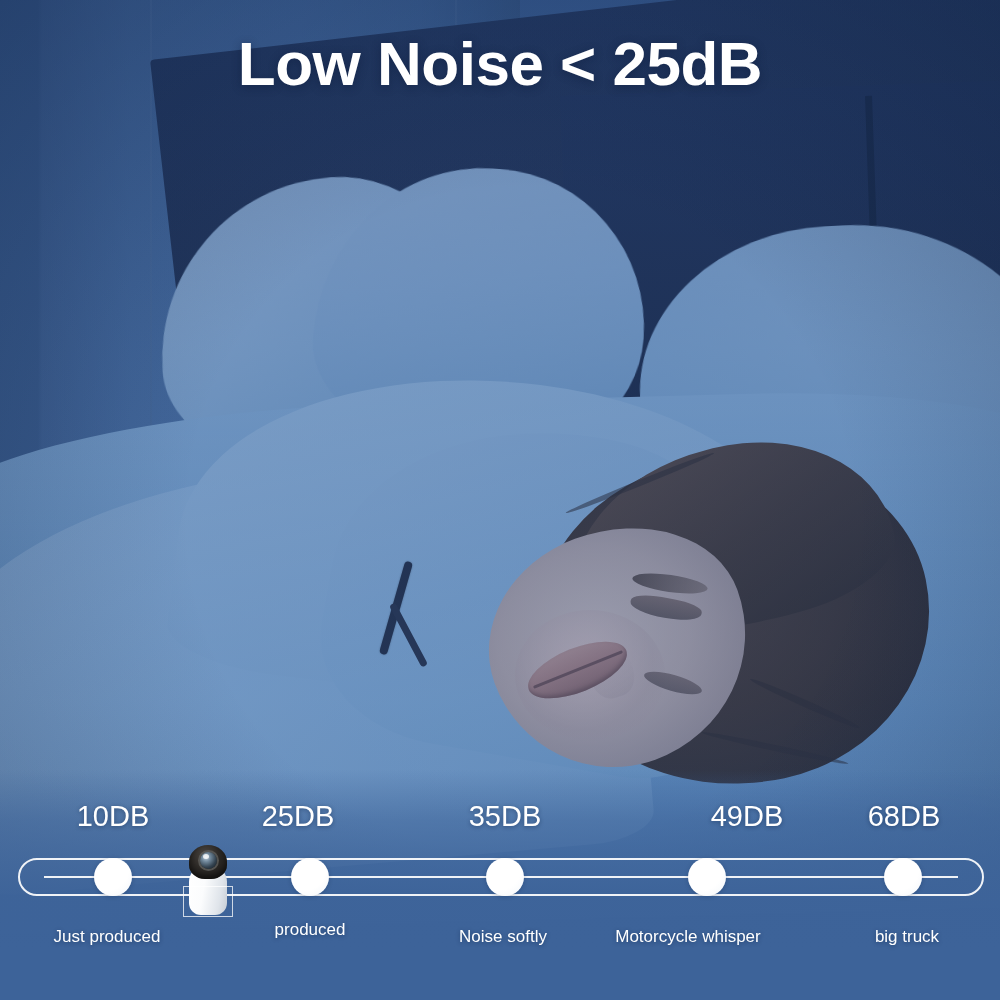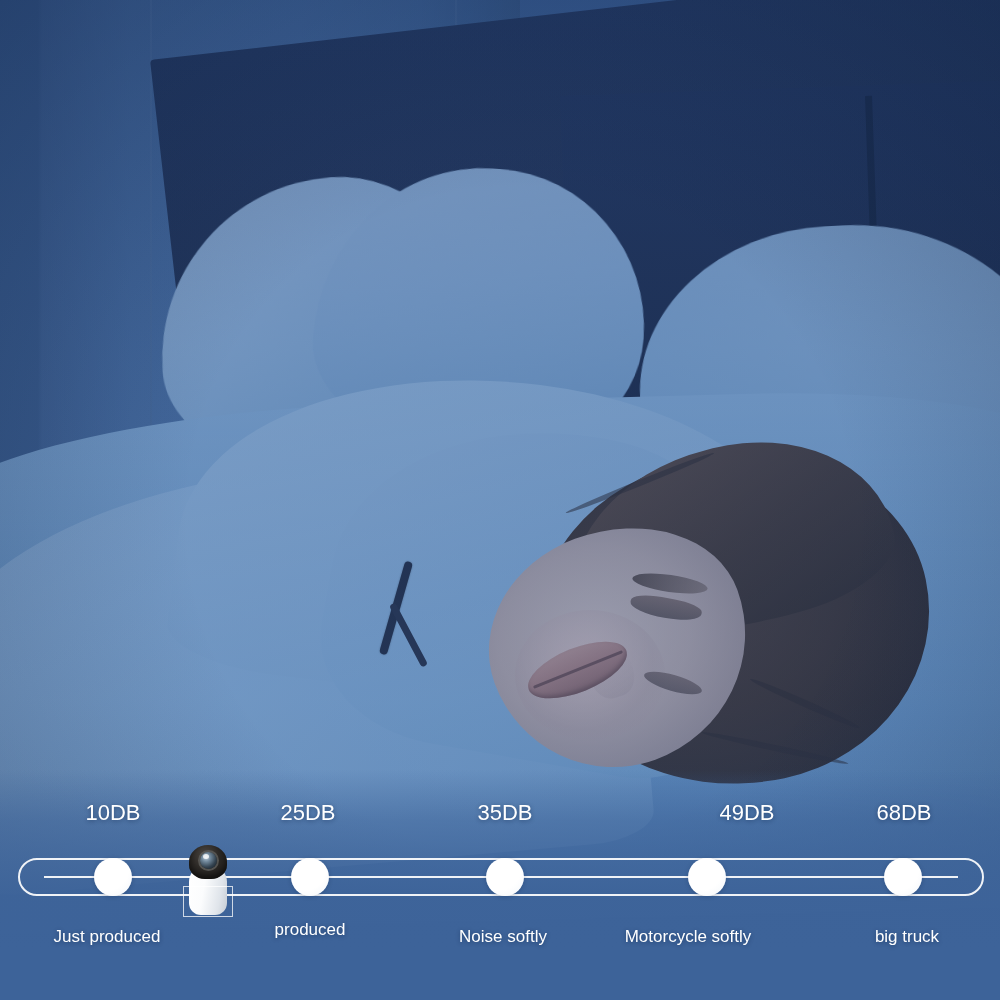--- a/index.html
+++ b/index.html
@@ -192,21 +192,21 @@
     font-size:62px; font-weight:bold; letter-spacing:-0.5px;
     text-shadow:0 2px 10px rgba(10,25,55,.45);
     white-space:nowrap;
   }
 
   
   #scale { position:absolute; left:0; bottom:0; width:1000px; height:200px; }
 
   .db-label {
     position:absolute; top:0; color:#ffffff;
-    font-size:22px; font-weight:normal; white-space:nowrap;
+    font-size:29px; font-weight:normal; white-space:nowrap;
     transform:translateX(-50%);
     text-shadow:0 1px 4px rgba(12,32,66,.45);
   }
 
   #track {
     position:absolute; left:18px; top:58px; width:966px; height:38px;
     border:2px solid rgba(255,255,255,.92); border-radius:19px;
     box-sizing:border-box;
   }
   #track-line {
@@ -294,42 +294,43 @@
 
     <div class="hair-strand" style="left:745px; top:700px; width:120px; height:7px; transform:rotate(24deg);"></div>
     <div class="hair-strand" style="left:700px; top:745px; width:150px; height:6px; transform:rotate(12deg);"></div>
     <div class="hair-strand" style="left:560px; top:480px; width:160px; height:6px; transform:rotate(-22deg);"></div>
 
     <div id="grade"></div>
     <div id="vignette"></div>
     <div id="band"></div>
   </div>
 
+  <div id="title">Low Noise &lt; 25dB</div>
 
   <div id="scale">
 
     <div id="track"></div>
     <div id="track-line"></div>
 
     <div class="db-label" style="left:113px">10DB</div>
-    <div class="db-label" style="left:308px">25DB</div>
+    <div class="db-label" style="left:298px">25DB</div>
     <div class="db-label" style="left:505px">35DB</div>
     <div class="db-label" style="left:747px">49DB</div>
     <div class="db-label" style="left:904px">68DB</div>
 
     <div class="dot" style="left:113px"></div>
     <div class="dot" style="left:310px"></div>
     <div class="dot" style="left:505px"></div>
     <div class="dot" style="left:707px"></div>
     <div class="dot" style="left:903px"></div>
 
     <div class="cap-label" style="left:107px; top:127px">Just produced</div>
     <div class="cap-label" style="left:310px; top:120px">produced</div>
     <div class="cap-label" style="left:503px; top:127px">Noise softly</div>
-    <div class="cap-label" style="left:688px; top:127px">Motorcycle softly</div>
+    <div class="cap-label" style="left:688px; top:127px">Motorcycle whisper</div>
     <div class="cap-label" style="left:907px; top:127px">big truck</div>
   </div>
 
   <div id="camera">
     <div id="cam-body"></div>
     <div id="cam-head"></div>
     <div id="cam-lens"></div>
     <div id="cam-glint"></div>
     <div id="cam-frame"></div>
   </div>

